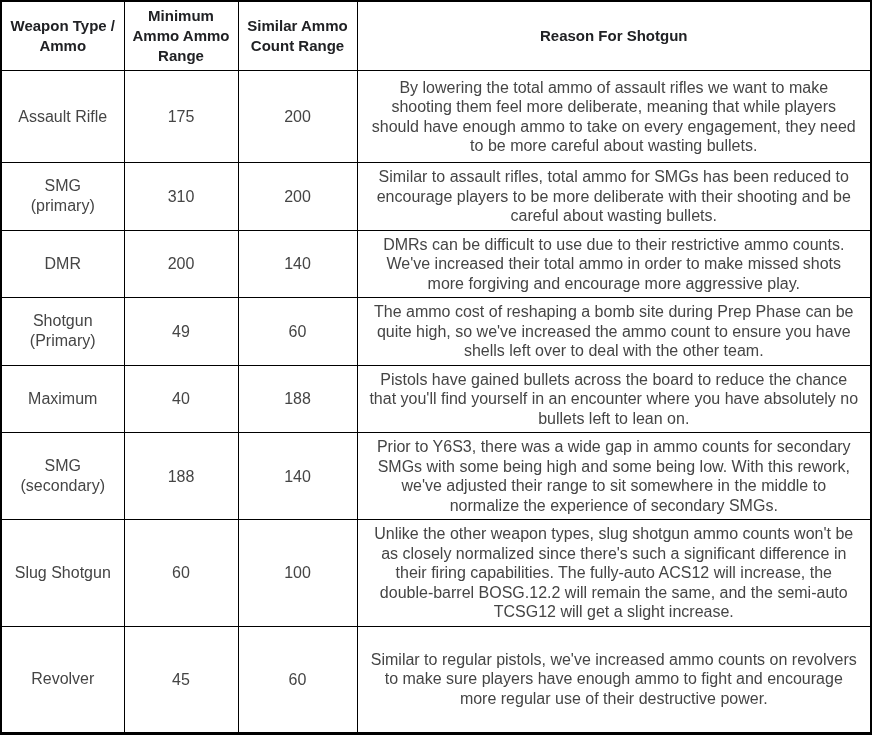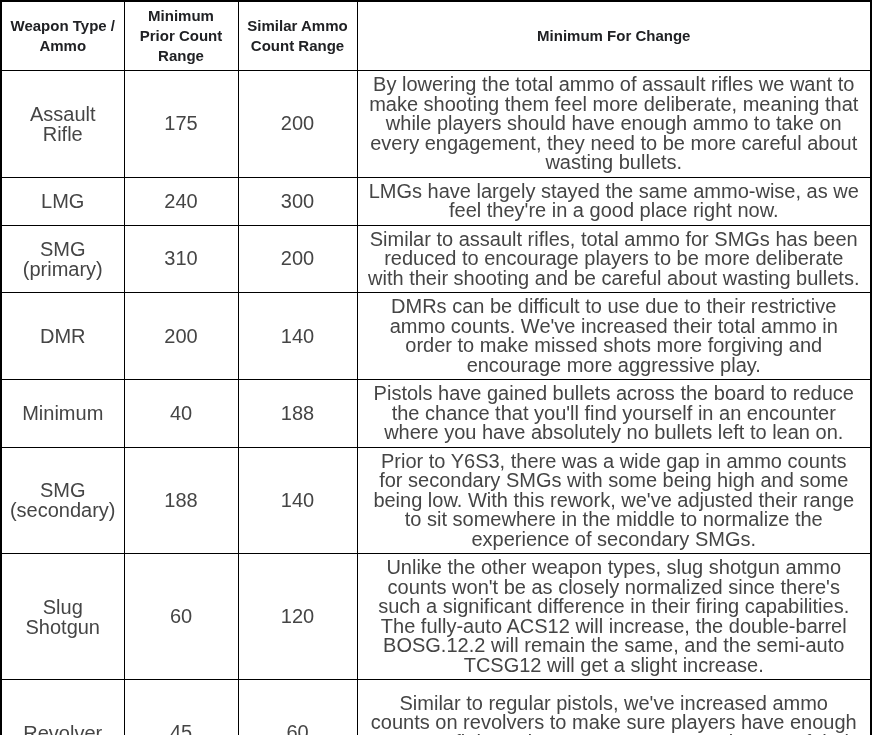--- a/index.html
+++ b/index.html
@@ -34,21 +34,21 @@
     background: #ffffff;
   }
   th {
     color: #202124;
     font-size: 15px;
     font-weight: bold;
     line-height: 20px;
   }
   td {
     color: #454545;
-    font-size: 20px;
+    font-size: 16px;
     line-height: 19px;
   }
   td.weapon {
     white-space: pre-line;
     line-height: 20px;
   }
   td.reason {
     padding: 4px 10px;
     line-height: 19.5px;
   }
@@ -71,75 +71,76 @@
 <table class="ammo-table">
   <colgroup>
     <col class="c-weapon">
     <col class="c-min">
     <col class="c-max">
     <col class="c-reason">
   </colgroup>
   <thead>
     <tr>
       <th>Weapon Type / Ammo</th>
-      <th>Minimum Prior Count Range</th>
+      <th>Minimum Ammo Ammo Range</th>
       <th>Similar Ammo Count Range</th>
-      <th>Minimum For Change</th>
+      <th>Reason For Shotgun</th>
     </tr>
   </thead>
   <tbody>
   <tr>
     <td class="weapon">Assault Rifle</td>
     <td class="num">175</td>
     <td class="num">200</td>
     <td class="reason">By lowering the total ammo of assault rifles we want to make shooting them feel more deliberate, meaning that while players should have enough ammo to take on every engagement, they need to be more careful about wasting bullets.</td>
   </tr>
 
-  <tr>
-    <td class="weapon">LMG</td>
-    <td class="num">240</td>
-    <td class="num">300</td>
-    <td class="reason">LMGs have largely stayed the same ammo-wise, as we feel they're in a good place right now.</td>
-  </tr>
 
   <tr>
     <td class="weapon">SMG
 (primary)</td>
     <td class="num">310</td>
     <td class="num">200</td>
     <td class="reason">Similar to assault rifles, total ammo for SMGs has been reduced to encourage players to be more deliberate with their shooting and be careful about wasting bullets.</td>
   </tr>
 
   <tr>
     <td class="weapon">DMR</td>
     <td class="num">200</td>
     <td class="num">140</td>
     <td class="reason">DMRs can be difficult to use due to their restrictive ammo counts. We've increased their total ammo in order to make missed shots more forgiving and encourage more aggressive play.</td>
   </tr>
 
+  <tr>
+    <td class="weapon">Shotgun
+(Primary)</td>
+    <td class="num">49</td>
+    <td class="num">60</td>
+    <td class="reason">The ammo cost of reshaping a bomb site during Prep Phase can be quite high, so we've increased the ammo count to ensure you have shells left over to deal with the other team.</td>
+  </tr>
 
   <tr>
-    <td class="weapon">Minimum</td>
+    <td class="weapon">Maximum</td>
     <td class="num">40</td>
     <td class="num">188</td>
     <td class="reason">Pistols have gained bullets across the board to reduce the chance that you'll find yourself in an encounter where you have absolutely no bullets left to lean on.</td>
   </tr>
 
   <tr>
     <td class="weapon">SMG
 (secondary)</td>
     <td class="num">188</td>
     <td class="num">140</td>
     <td class="reason">Prior to Y6S3, there was a wide gap in ammo counts for secondary SMGs with some being high and some being low. With this rework, we've adjusted their range to sit somewhere in the middle to normalize the experience of secondary SMGs.</td>
   </tr>
 
   <tr>
     <td class="weapon">Slug Shotgun</td>
     <td class="num">60</td>
-    <td class="num">120</td>
+    <td class="num">100</td>
     <td class="reason">Unlike the other weapon types, slug shotgun ammo counts won't be as closely normalized since there's such a significant difference in their firing capabilities. The fully-auto ACS12 will increase, the double-barrel BOSG.12.2 will remain the same, and the semi-auto TCSG12 will get a slight increase.</td>
   </tr>
 
   <tr>
     <td class="weapon">Revolver</td>
     <td class="num">45</td>
     <td class="num">60</td>
     <td class="reason">Similar to regular pistols, we've increased ammo counts on revolvers to make sure players have enough ammo to fight and encourage more regular use of their destructive power.</td>
   </tr>
 </tbody>

